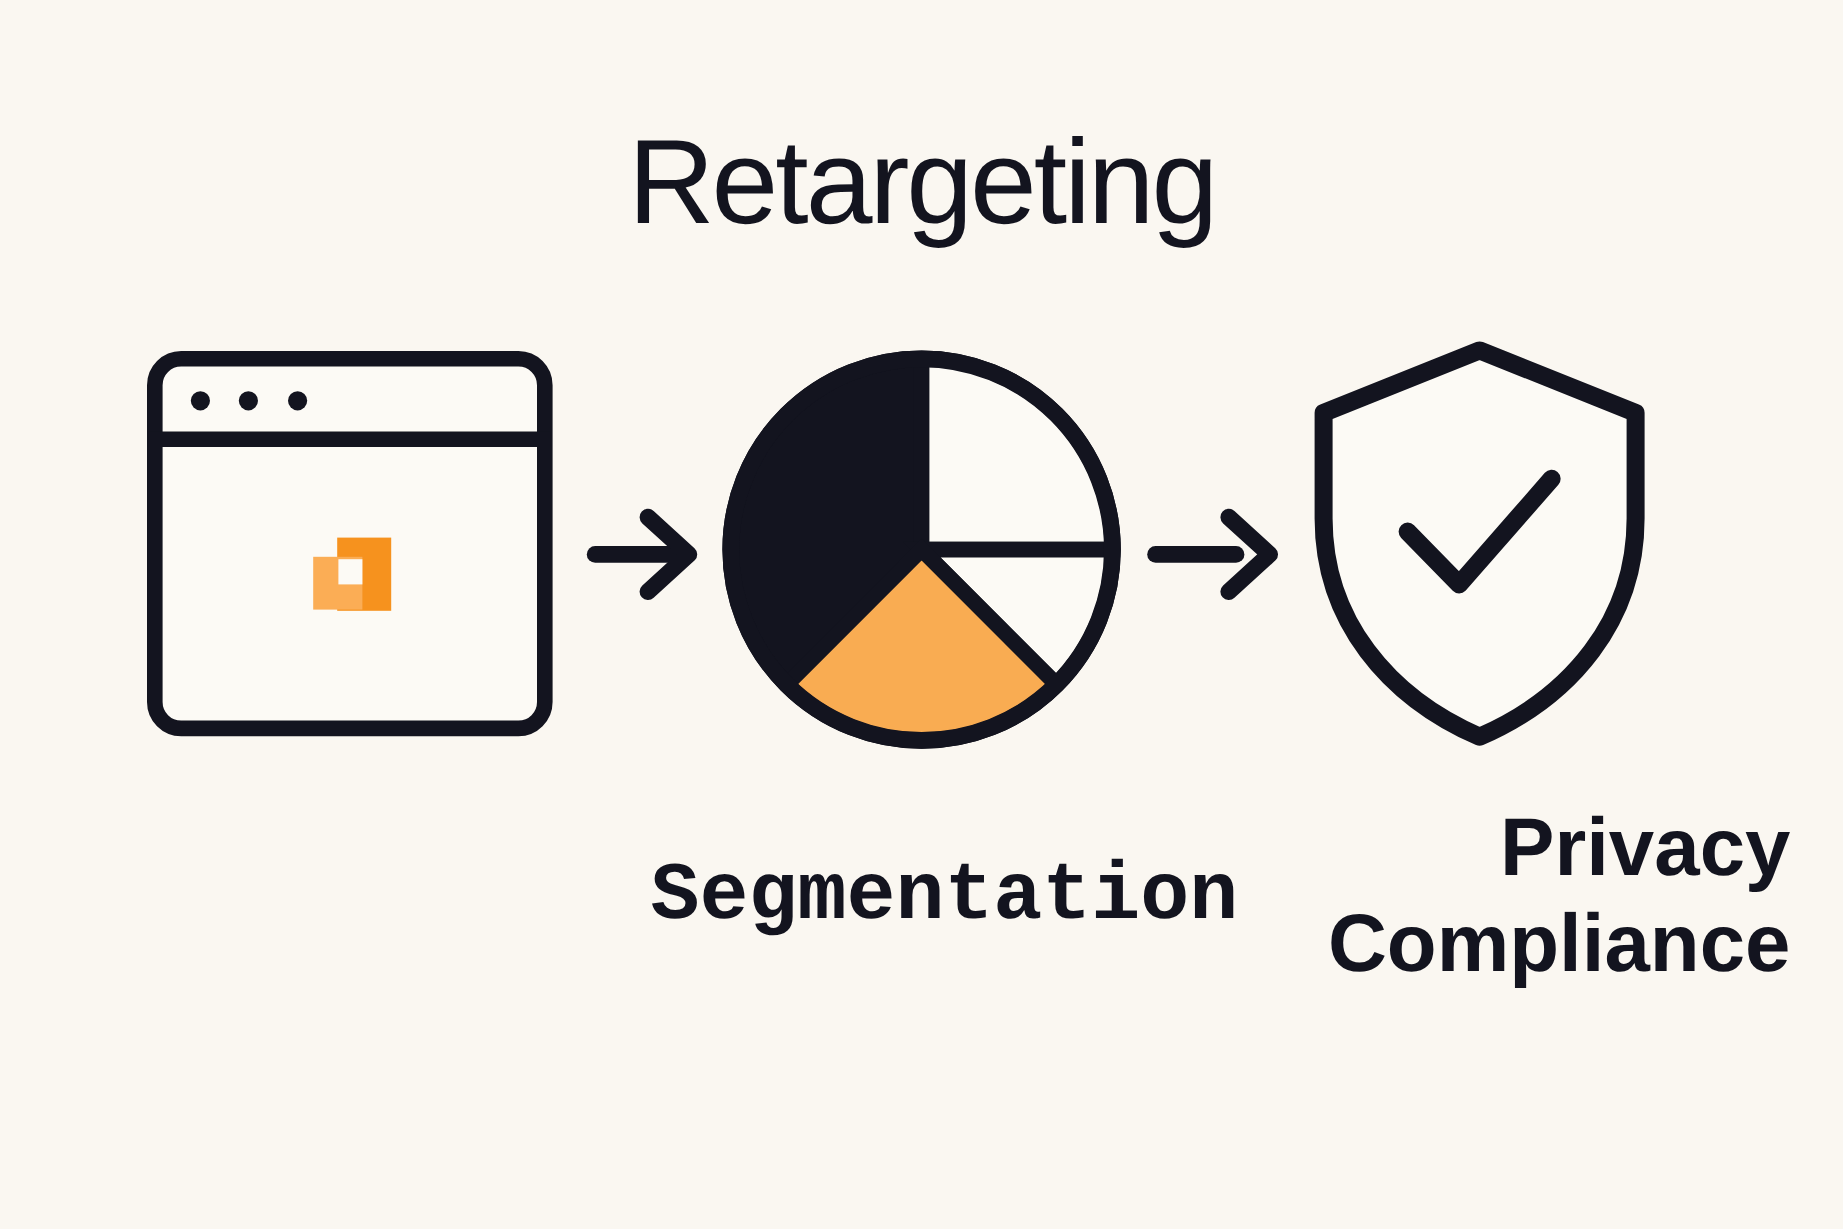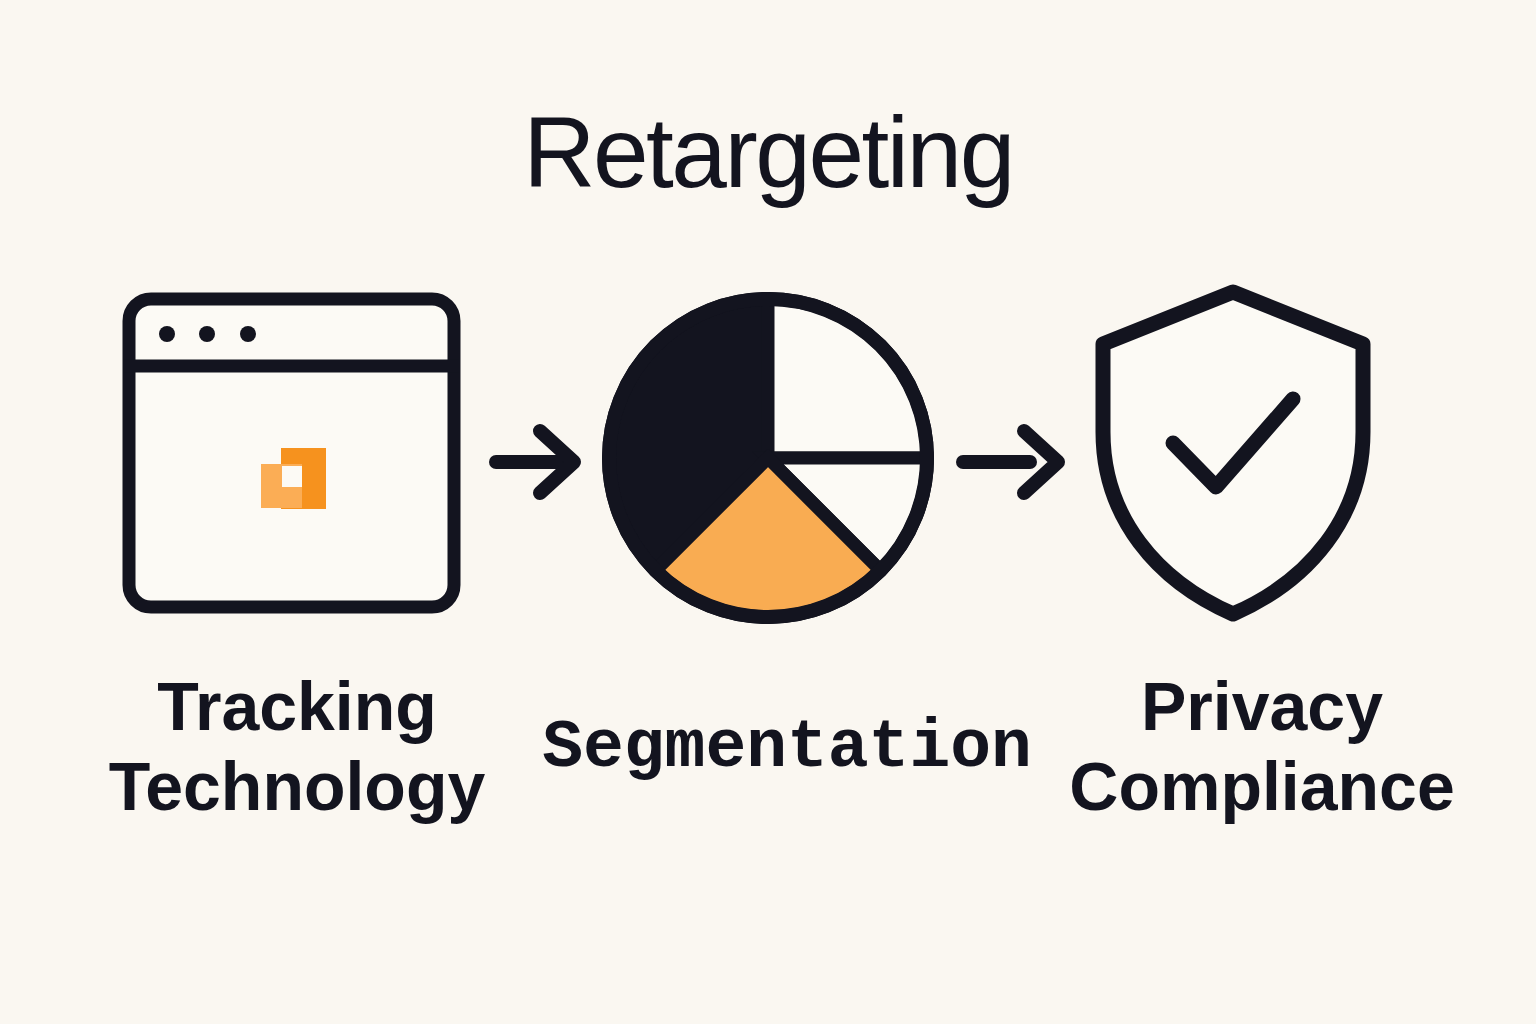--- a/index.html
+++ b/index.html
@@ -37,21 +37,21 @@
   .step-label{
     position:absolute;
     font-size:68px;
     font-weight:700;
     line-height:80px;
     text-align:center;
     color:var(--ink);
   }
   .label-tracking{left:67px;top:666px;width:460px;}
   .label-segmentation{left:527px;top:708px;width:520px;font-family:Liberation Mono, monospace;}
-  .label-privacy{left:1032px;top:666px;width:460px;}
+  .label-privacy{left:1032px;top:666px;width:460px;text-align:right;}
 
   
   .f-ink{fill:var(--ink);}
   .f-none{fill:none;}
   .f-paper{fill:var(--paper);}
   .f-orange{fill:var(--orange);}
   .f-orange-dark{fill:var(--orange-dark);}
   .f-orange-light{fill:var(--orange-light);}
   .s-ink{stroke:var(--ink);}
   .s-none{stroke:none;}
@@ -96,17 +96,16 @@
       <path d="M 1024 431 L 1058 462 L 1024 493" class="f-none s-ink" stroke-width="14" stroke-linecap="round" stroke-linejoin="round"></path>
     </g>
 
     <g>
       <path d="M 1233 292 L 1103 344 L 1103 432 C 1103 517 1157 581 1233 614
                C 1309 581 1363 517 1363 432 L 1363 344 Z" class="f-paper s-ink" stroke-width="15" stroke-linejoin="round"></path>
       <path d="M 1173 443 L 1216 487 L 1293 399" class="f-none s-ink" stroke-width="15" stroke-linecap="round" stroke-linejoin="round"></path>
     </g>
   </svg>
 
-  <div class="step-label label-tracking">Tracking Technology</div>
   <div class="step-label label-segmentation">Segmentation</div>
   <div class="step-label label-privacy">Privacy Compliance</div>
 
 </div>
 
 </body></html>

